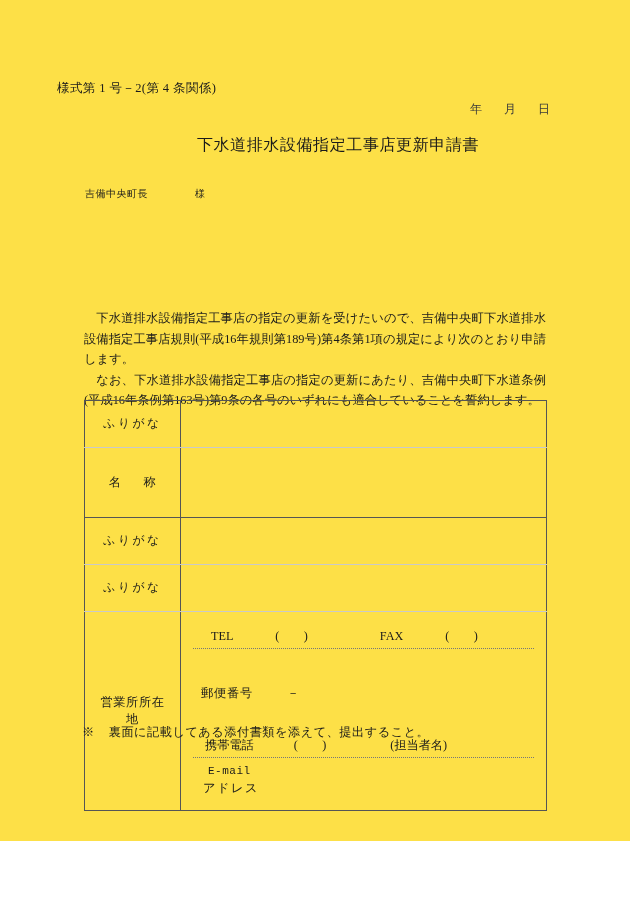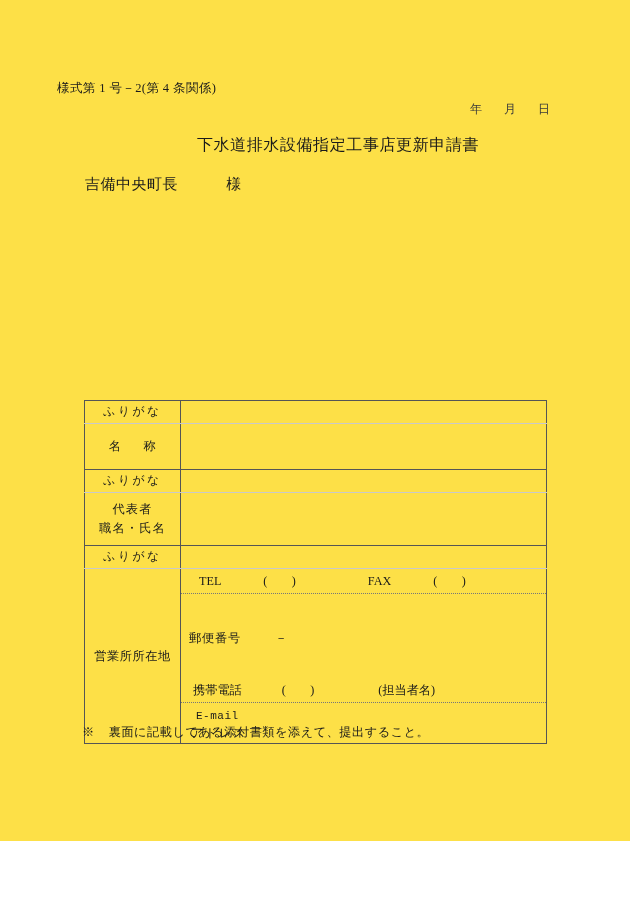--- a/index.html
+++ b/index.html
@@ -47,22 +47,22 @@
     width: 630px;
     text-align: center;
     font-size: 16px;
     letter-spacing: 0.6px;
     white-space: nowrap;
     margin-left: 23px;
   }
   .addressee {
     position: absolute;
     left: 85px;
-    top: 175px;
-    font-size: 15px;
+    top: 187px;
+    font-size: 10px;
     letter-spacing: 0.5px;
     white-space: nowrap;
     text-align: center;
   }
   .addressee .honorific {
     margin-left: 44px;
   }
 
   
   .applicant {
@@ -112,21 +112,21 @@
     position: absolute;
     left: 84px;
     top: 400px;
     width: 463px;
     border-collapse: collapse;
     table-layout: fixed;
     font-size: 12.2px;
   }
   .form-table td {
     border: 1px solid #555;
-    padding: 0;
+    padding: 12px;
     vertical-align: middle;
   }
   .col-label { width: 96px; }
 
   .cell-label {
     text-align: center;
     color: #1a1a1a;
   }
   .row-furigana td {
     height: 22px;
@@ -237,44 +237,41 @@
   </div>
 
   <div class="doc-title">下水道排水設備指定工事店更新申請書</div>
 
   <div class="addressee">
     <span>吉備中央町長</span>
     <span class="honorific">様</span>
   </div>
 
 
+  <div class="body-text">
+    <p>下水道排水設備指定工事店の指定の更新を受けたいので、吉備中央町下水道排水設備指定工事店規則(平成16年規則第189号)第4条第1項の規定により次のとおり申請します。</p>
+    <p>なお、下水道排水設備指定工事店の指定の更新にあたり、吉備中央町下水道条例(平成16年条例第163号)第9条の各号のいずれにも適合していることを誓約します。</p>
+  </div>
 
   <table class="form-table">
     <colgroup>
         <col class="col-label">
         <col>
       </colgroup>
     <tbody>
       <tr class="row-furigana">
         <td class="cell-label">ふりがな</td>
         <td></td>
       </tr>
       <tr class="row-name">
         <td class="cell-label"><span>名</span><span class="gap"></span><span>称</span></td>
         <td></td>
       </tr>
       <tr class="row-furigana">
         <td class="cell-label">ふりがな</td>
-        <td></td>
-      </tr>
-      <tr class="row-rep">
-        <td class="cell-label">
-          <div>代表者</div>
-          <div>職名・氏名</div>
-        </td>
         <td></td>
       </tr>
       <tr class="row-furigana">
         <td class="cell-label">ふりがな</td>
         <td></td>
       </tr>
       <tr>
         <td class="addr-label">営業所所在地</td>
         <td class="addr-content">
           <table class="addr-inner">

